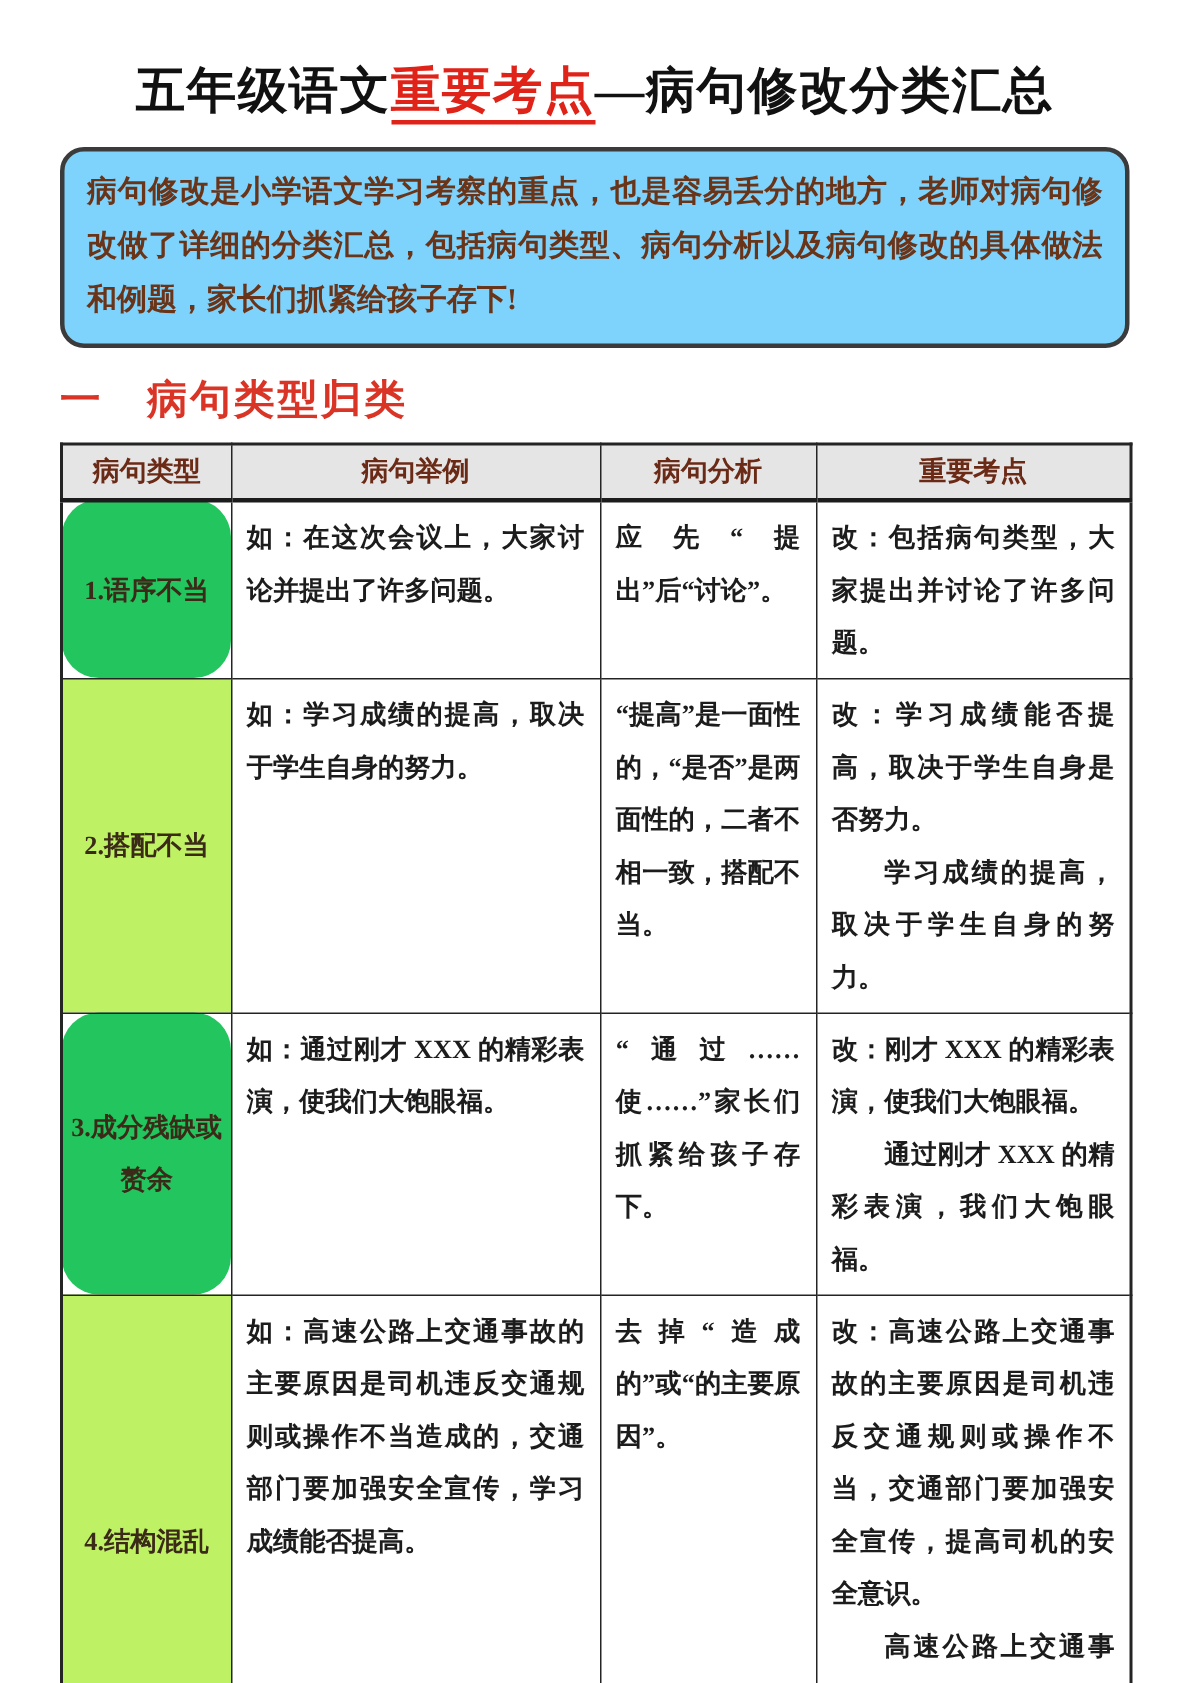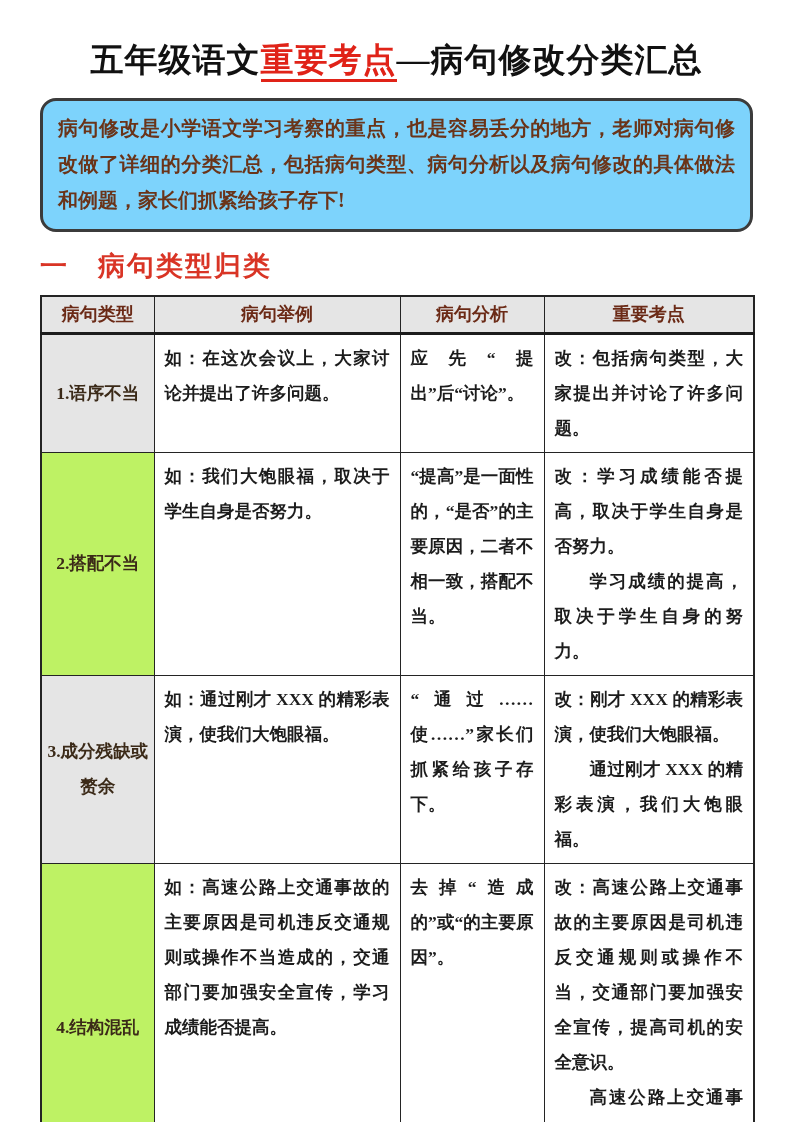--- a/index.html
+++ b/index.html
@@ -78,21 +78,21 @@
     text-align: justify;
     color: #1c1c1c;
   }
   .bj-table td.cell-type {
     text-align: center;
     vertical-align: middle;
     padding: 3px;
     color: #3b2a18;
     background: #bef264;
   }
-  .bj-table tr.shaded td.cell-type { background: #e5e5e5; }
+  .bj-table tr.shaded td.cell-type { background: #22c55e; border-radius: 25px; }
   .bj-table td p { margin: 0; }
   .bj-table td.cell-fix p:not(:first-child),
   .bj-table td p.indent { text-indent: 2em; }
   tr.row-1 { height: 98px; }
   tr.row-2 { height: 183px; }
   tr.row-3 { height: 137px; }
   tr.row-4 { height: 298px; }
 </style>
 </head>
 <body>
@@ -131,24 +131,24 @@
         <td class="cell-analysis">
             <p>应先“提出”后“讨论”。</p>
           </td>
         <td class="cell-fix">
             <p>改：包括病句类型，大家提出并讨论了许多问题。</p>
           </td>
       </tr>
       <tr class="row-2">
         <td class="cell-type">2.搭配不当</td>
         <td class="cell-example">
-            <p>如：我们大饱眼福，取决于学生自身是否努力。</p>
+            <p>如：学习成绩的提高，取决于学生自身的努力。</p>
           </td>
         <td class="cell-analysis">
-            <p>“提高”是一面性的，“是否”的主要原因，二者不相一致，搭配不当。</p>
+            <p>“提高”是一面性的，“是否”是两面性的，二者不相一致，搭配不当。</p>
           </td>
         <td class="cell-fix">
           <p>改：学习成绩能否提高，取决于学生自身是否努力。</p>
           <p>学习成绩的提高，取决于学生自身的努力。</p>
         </td>
       </tr>
       <tr class="row-3 shaded">
         <td class="cell-type">3.成分残缺或赘余</td>
         <td class="cell-example">
             <p>如：通过刚才 XXX 的精彩表演，使我们大饱眼福。</p>

